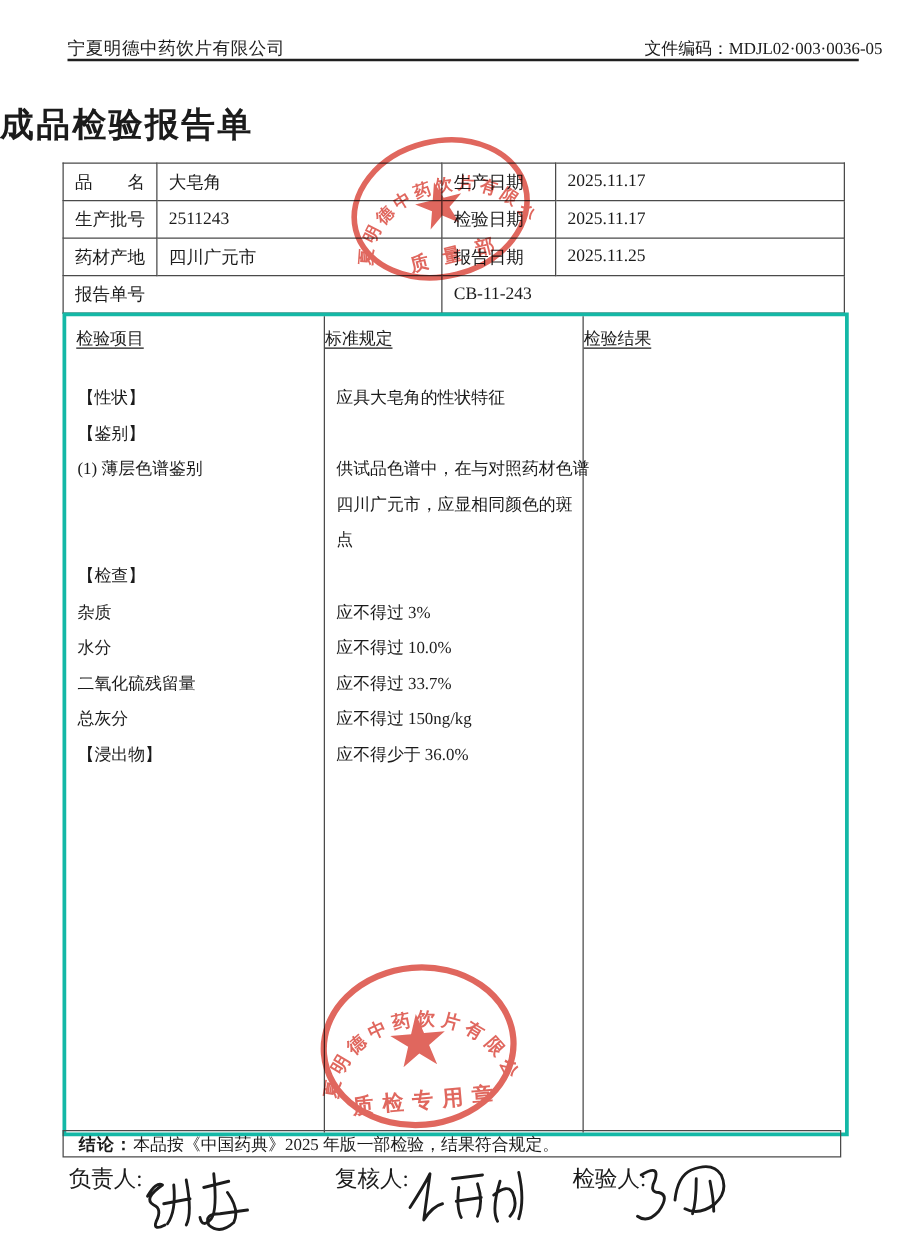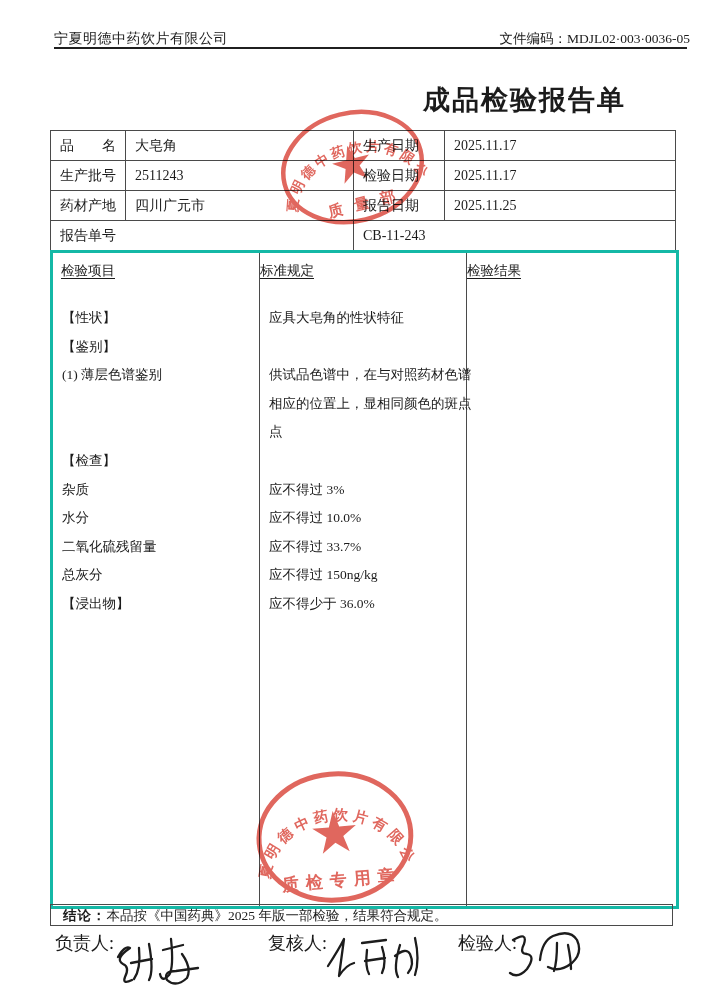--- a/index.html
+++ b/index.html
@@ -8,27 +8,27 @@
     background:#ffffff;
     font-family:"Liberation Serif","DejaVu Serif",serif;
     color:#1b1b1b;
     position:relative;
     overflow:hidden;
   }
   .abs { position:absolute; }
 
   
   .hdr-company { left:54px; top:30px; font-size:14px; letter-spacing:0.5px; }
-  .hdr-code    { right:35px; top:30px; font-size:13.5px; }
+  .hdr-code    { right:19px; top:30px; font-size:13.5px; }
   .hdr-rule    { left:54px; top:47px; width:633px; height:0; border-top:2px solid #1f1f1f; }
 
   
   .doc-title {
     left:0; top:82px; width:626px;
-    text-align:right; font-size:27px; font-weight:bold; letter-spacing:2px;
+    text-align:left; font-size:27px; font-weight:bold; letter-spacing:2px;
   }
 
   
   table.info {
     position:absolute; left:50px; top:130px;
     width:625px; border-collapse:collapse; table-layout:fixed;
     font-size:14px;
   }
   table.info td {
     border:1px solid #4a4a4a; height:29px; padding:0 4px 0 9px;
@@ -132,21 +132,21 @@
       <div class="line">总灰分</div>
       <div class="line">【浸出物】</div>
     </div>
   </div>
   <div class="result-col">
     <div class="col-head center">标准规定</div>
     <div class="col-lines">
       <div class="line">应具大皂角的性状特征</div>
       <div class="line"></div>
       <div class="line">供试品色谱中，在与对照药材色谱</div>
-      <div class="line">相应的位置上，显相同颜色的斑点</div>
+      <div class="line">四川广元市，应显相同颜色的斑</div>
       <div class="line">点</div>
       <div class="line"></div>
       <div class="line">应不得过 3%</div>
       <div class="line">应不得过 10.0%</div>
       <div class="line">应不得过 33.7%</div>
       <div class="line">应不得过 150ng/kg</div>
       <div class="line">应不得少于 36.0%</div>
     </div>
   </div>
   <div class="result-col">

